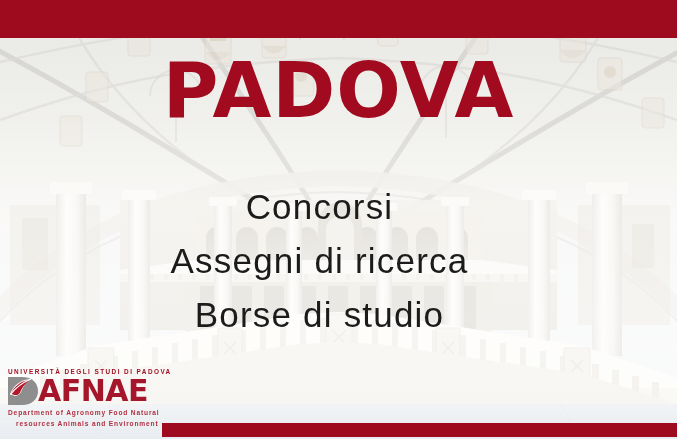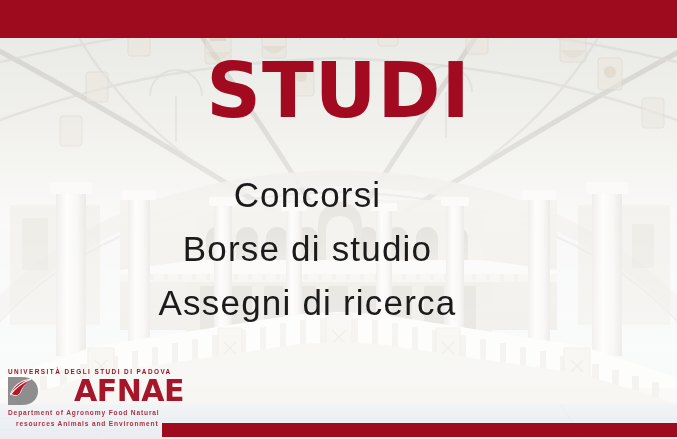--- a/index.html
+++ b/index.html
@@ -75,21 +75,21 @@
     user-select: none;
   }
 
   
   .cat-list {
     position: absolute;
     left: 0;
     top: 168px;
     width: 615px;
     text-align: center;
-    margin: 0;
+    margin: 12px;
     padding: 0;
     list-style: none;
   }
   .cat-item {
     font-family: "Liberation Sans", sans-serif;
     font-weight: 300;
     font-size: 35px;
     line-height: 54px;
     letter-spacing: 1.2px;
     color: #1b1b1b;
@@ -123,21 +123,20 @@
     flex: 0 0 33px;
   }
   .logo-word {
     font-family: "DejaVu Sans", sans-serif;
     font-weight: bold;
     font-size: 30px;
     line-height: 30px;
     letter-spacing: -0.5px;
     color: #A6162A;
     margin-left: -1px;
-    padding-left: 36px;
   }
   .logo-sub {
     font-family: "Liberation Sans", sans-serif;
     font-size: 6.6px;
     font-weight: bold;
     letter-spacing: 0.85px;
     color: #B03040;
     margin: 2px 0 0 2px;
     line-height: 9px;
     white-space: nowrap;
@@ -440,26 +439,26 @@
       </g>
     </g>
 
     <rect x="0" y="0" width="677" height="439" fill="none"></rect>
   </svg>
 
   <div class="bg-veil"></div>
 
   <div class="top-band" style="background: rgb(158, 11, 30);"></div>
 
-  <div class="headline" style="color: rgb(162, 11, 31);">STUDI</div>
+  <div class="headline" style="color: rgb(162, 11, 31);">PADOVA</div>
 
   <ul class="cat-list">
     <li class="cat-item" style="color: rgb(27, 27, 27);">Concorsi</li>
+    <li class="cat-item" style="color: rgb(27, 27, 27);">Assegni di ricerca</li>
     <li class="cat-item" style="color: rgb(27, 27, 27);">Borse di studio</li>
-    <li class="cat-item" style="color: rgb(27, 27, 27);">Assegni di ricerca</li>
   </ul>
 
   <div class="logo-block">
     <div class="logo-uni-line" style="color: rgb(160, 16, 32);">UNIVERSITÀ DEGLI STUDI DI PADOVA</div>
     <div class="logo-mark-row">
       <svg class="logo-glyph" viewBox="0 0 33 30">
         <path d="M2 1 H16 C26 1 32 7 32 15 C32 23 26 29 16 29 H2 Z" fill="#8E8E8E"></path>
         <path d="M4 18 C 9 6 19 3 25 3 C 20 6 17 11 15 16 C 13 20 9 21 4 18 Z" fill="#ffffff"></path>
         <path d="M5 17.4 C 10 7 19 4.2 24 4 C 19 7.4 16 12 14 16.4 C 12.4 19.6 9 20 5 17.4 Z" fill="#B3182B"></path>
         <path d="M4.4 18.6 C 10 11 18 6 25 3" stroke="#ffffff" stroke-width="1.1" fill="none"></path>

